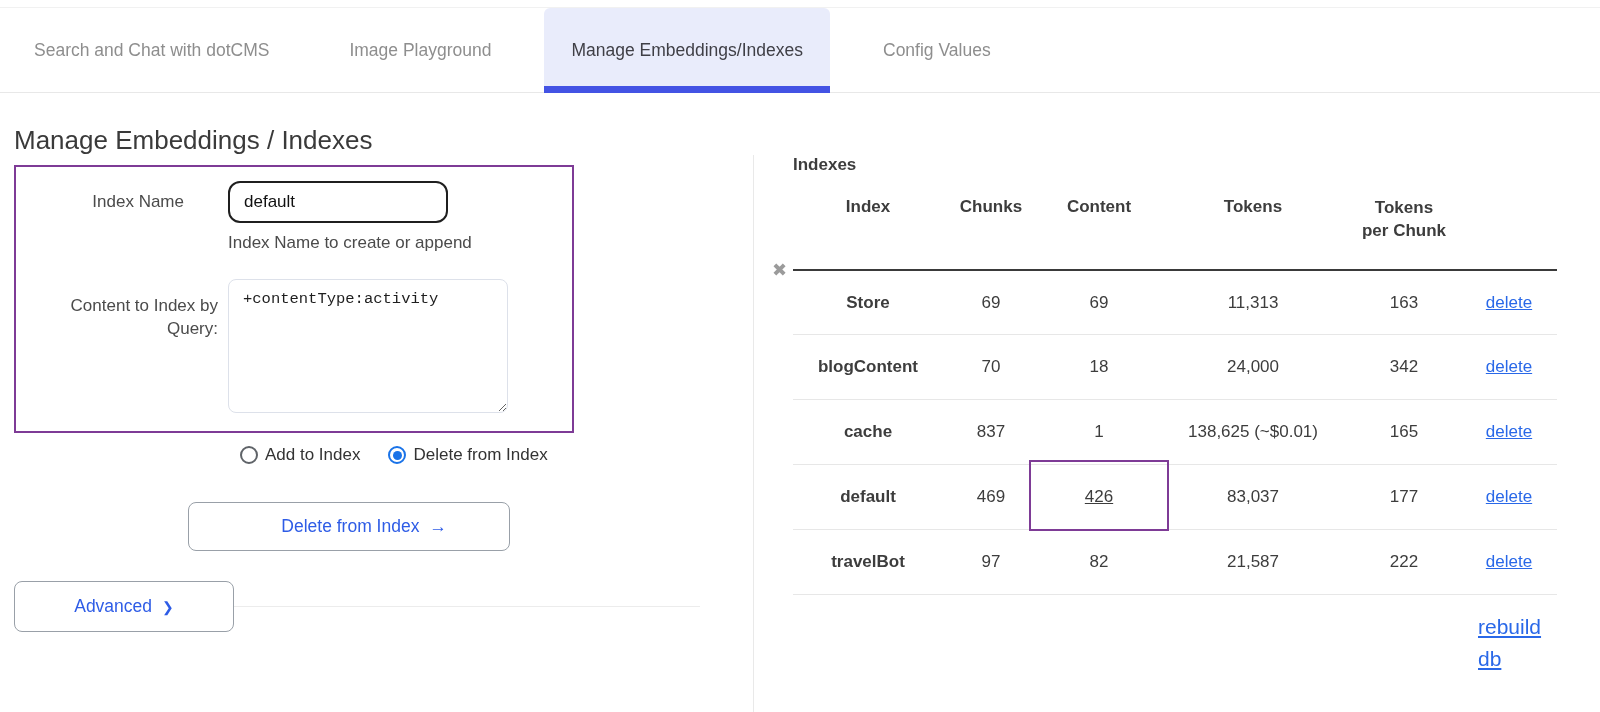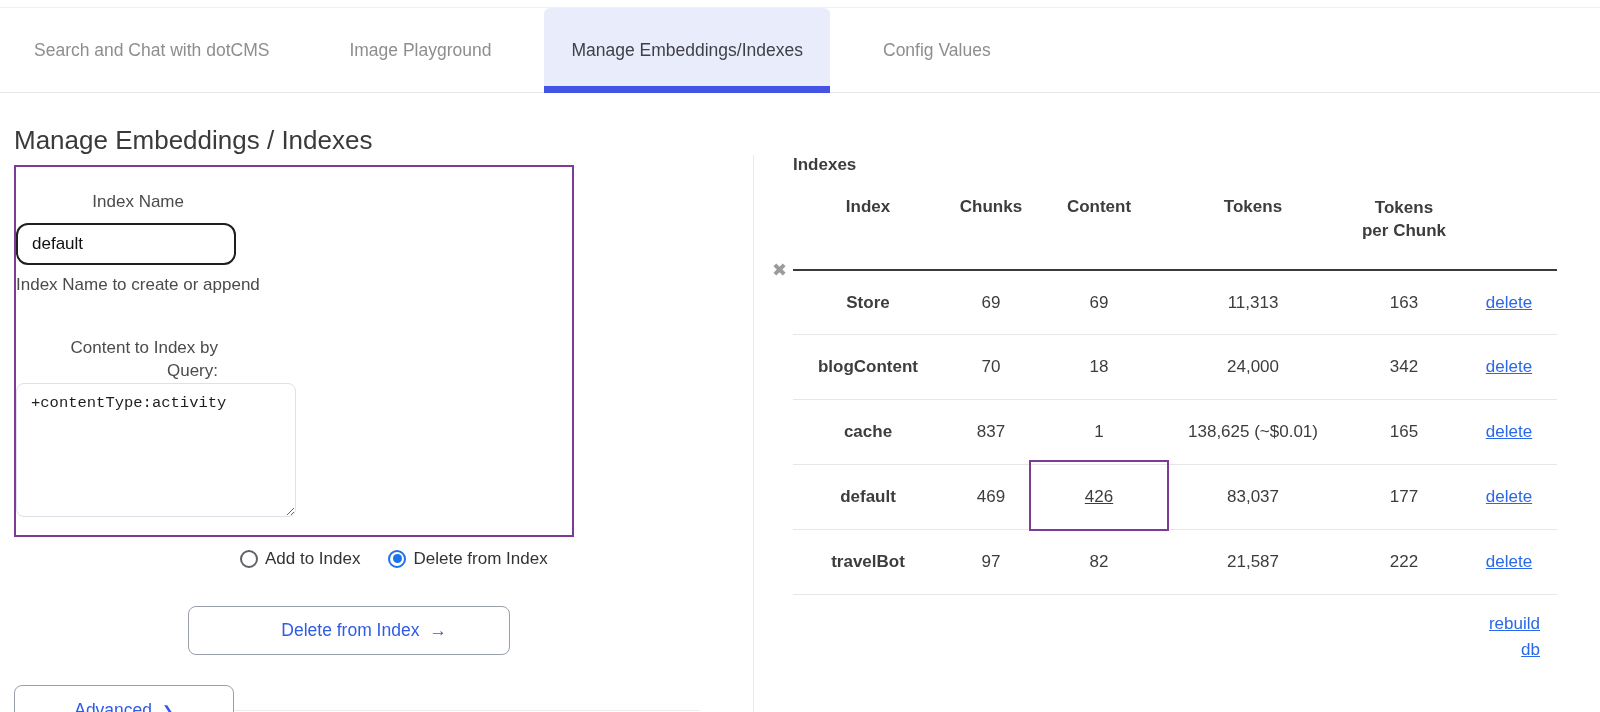--- a/index.html
+++ b/index.html
@@ -37,21 +37,21 @@
     background:var(--tab-underline);
   }
   
   .content{display:flex;height:619px;position:relative;}
   .v-divider{position:absolute;left:753px;top:62px;bottom:0;width:1px;background:#e9e9e9;}
   .left{width:753px;padding:0 0 0 14px;}
   .right{flex:1;padding:62px 8px 0 40px;position:relative;}
   
   h1.page-title{font-size:26px;font-weight:400;color:#3a3a3a;margin:32px 0 9px 0;}
   .form-box{width:560px;border:2px solid var(--purple);padding:14px 0 18px 0;}
-  .frow{display:flex;flex-direction:column;}
+  .frow{display:flex;}
   .frow + .frow{margin-top:26px;}
   .flabel{
     width:212px;text-align:right;padding-right:10px;
     font-size:17px;color:#4b4b4b;flex:none;
   }
   .frow.row1 .flabel{padding-right:44px;line-height:42px;}
   .frow.row2 .flabel{padding-top:16px;line-height:1.35;}
   .index-input{
     width:220px;height:42px;border:2px solid #1f1f1f;border-radius:12px;
     font-size:17px;padding:0 14px;font-family:inherit;color:#111;outline:none;
@@ -111,22 +111,22 @@
   }
   .idx-table tbody td.idx{font-weight:700;}
   a.delete-link{color:var(--link-blue);text-decoration:underline;cursor:pointer;}
   td.hl{position:relative;text-decoration:underline;}
   .hl-box{
     position:absolute;left:-10px;right:-10px;top:-5px;bottom:-2px;
     border:2px solid var(--purple);pointer-events:none;
   }
   .rebuild-row{width:764px;display:flex;justify-content:flex-end;margin-top:16px;}
   .rebuild-link{
-    display:block;width:62px;margin-right:17px;text-align:right;
-    color:var(--link-blue);text-decoration:underline;font-size:17px;
+    display:block;width:62px;margin-right:17px;text-align:left;
+    color:var(--link-blue);text-decoration:underline;font-size:21px;
     line-height:1.5;cursor:pointer;
   }
 </style>
 </head>
 <body>
 
 <div class="top-space"></div>
 
 <div class="tabbar">
   <div class="tab">Search and Chat with dotCMS</div>

